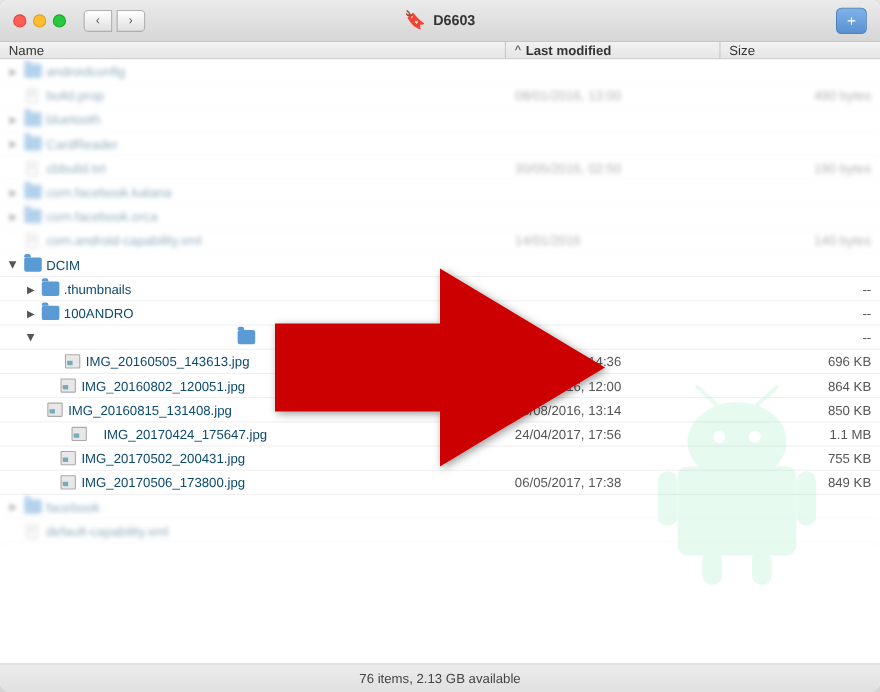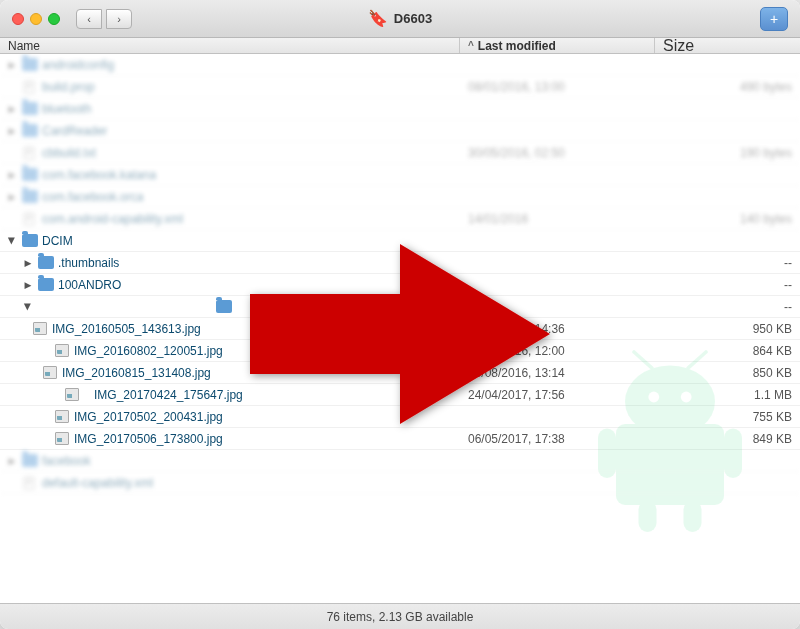--- a/index.html
+++ b/index.html
@@ -131,21 +131,21 @@
       color: #333;
       display: flex;
       align-items: center;
       gap: 4px;
       height: 100%;
       border-right: 1px solid #c8c8c8;
     }
     .col-size {
       flex: 1;
       padding: 0 8px;
-      font-size: 16px;
+      font-size: 12px;
       font-weight: 500;
       color: #333;
       display: flex;
       align-items: center;
       height: 100%;
     }
     .sort-arrow { font-size: 10px; color: #666; }
 
     
     .file-list {
@@ -483,29 +483,29 @@
         <div class="file-row">
           <div class="file-name-cell" style="padding-left: 22px; justify-content: space-between;">
             <div class="expand-arrow open">▶</div>
             <div class="folder-icon"></div>
             <span class="file-label">Camera</span>
           </div>
           <div class="file-modified-cell">--</div>
           <div class="file-size-cell">--</div>
         </div>
         <div class="file-row">
-          <div class="file-name-cell" style="padding-left: 16px; text-align: center;">
+          <div class="file-name-cell" style="padding-left: 42px; text-align: center;">
             <div class="expand-arrow"></div>
             <div class="file-icon">
               <div class="image-file-icon"></div>
             </div>
             <span class="file-label">IMG_20160505_143613.jpg</span>
           </div>
           <div class="file-modified-cell">05/05/2016, 14:36</div>
-          <div class="file-size-cell">950 KB</div>
+          <div class="file-size-cell">696 KB</div>
         </div>
         <div class="file-row">
           <div class="file-name-cell" style="padding-left: 38px;">
             <div class="expand-arrow"></div>
             <div class="file-icon">
               <div class="image-file-icon"></div>
             </div>
             <span class="file-label">IMG_20160802_120051.jpg</span>
           </div>
           <div class="file-modified-cell">02/08/2016, 12:00</div>

